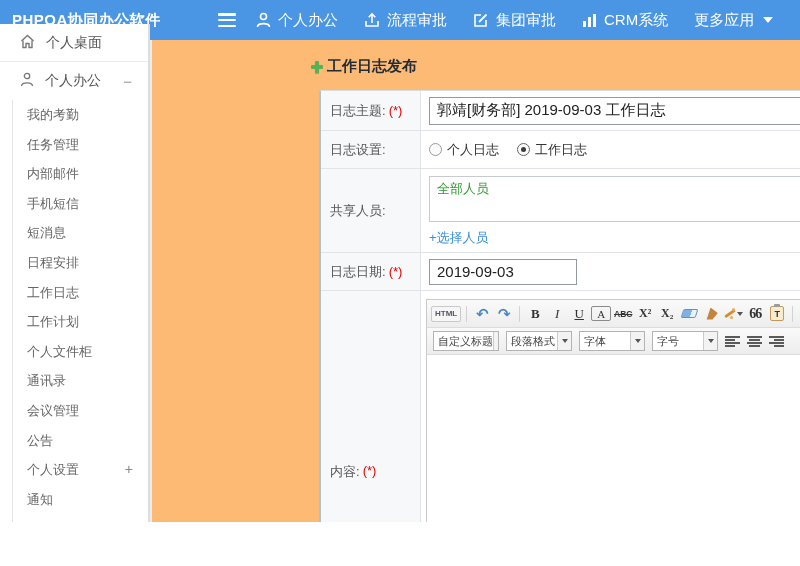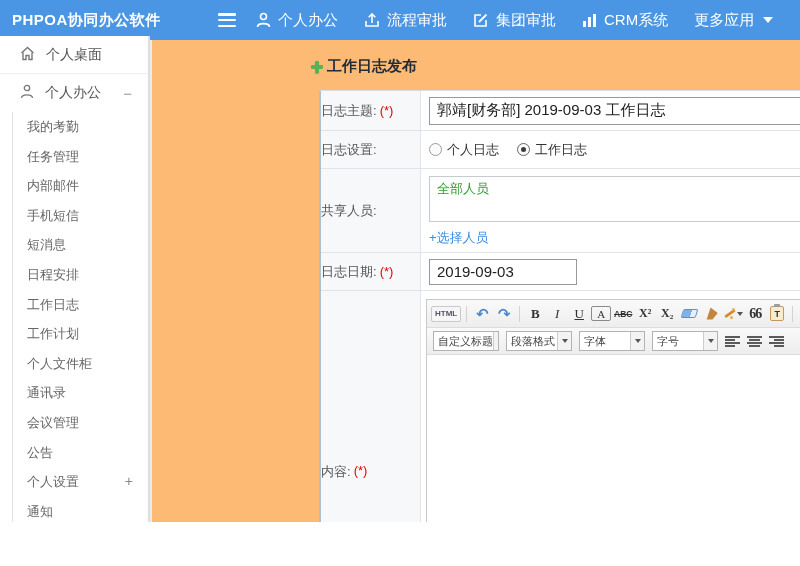--- a/index.html
+++ b/index.html
@@ -11,40 +11,40 @@
   .header { position:absolute; top:0; left:0; width:800px; height:40px; background:#4a96e4; color:#fff; }
   .brand { position:absolute; left:12px; top:0; height:40px; line-height:40px; font-size:15px; font-weight:bold; letter-spacing:.5px; }
   .burger { position:absolute; left:218px; top:13px; width:18px; height:14px; display:flex; flex-direction:column; justify-content:space-between; cursor:pointer; }
   .burger i { display:block; height:2.5px; background:#fff; border-radius:1px; }
   .nav { position:absolute; left:256px; top:0; height:40px; display:flex; align-items:center; gap:26px; }
   .nav-item { display:flex; align-items:center; gap:7px; font-size:15px; cursor:pointer; white-space:nowrap; }
   .nav-item svg { display:block; }
   .caret-down { width:0; height:0; border-left:5px solid transparent; border-right:5px solid transparent; border-top:6px solid #fff; margin-left:2px; }
 
   
-  .sidebar { position:absolute; top:36px; left:0; width:150px; height:526px; background:#fff; border-right:2px solid #dcdee0; }
+  .sidebar { position:absolute; top:24px; left:0; width:150px; height:526px; background:#fff; border-right:2px solid #dcdee0; }
   .side-top { height:38px; display:flex; align-items:center; gap:11px; padding-left:20px; font-size:14px; color:#555; cursor:pointer; }
   .side-top.first { border-bottom:1px solid #ececec; }
   .side-top .tog { margin-left:auto; margin-right:16px; color:#999; font-size:15px; }
   .sub-list { list-style:none; margin-left:12px; border-left:1px solid #e4e4e4; }
   .sub-list li { height:29.6px; line-height:29.6px; padding-left:14px; font-size:13px; color:#666; cursor:pointer; display:flex;align-items:flex-end; }
   .sub-list li .tog2 { margin-left:auto; margin-right:15px; color:#888; font-size:14px; }
 
   
   .main { position:absolute; top:40px; left:152px; width:648px; height:526px; background:#fdba74; }
   .page-title { position:absolute; left:158px; top:17px; display:flex; align-items:center; gap:3px; font-size:15px; font-weight:bold; color:#222c38; }
   .plus-ic { position:relative; width:14px; height:14px; }
   .plus-ic::before { content:""; position:absolute; left:5px; top:1px; width:4px; height:12px; background:#57b257; border-radius:1px; box-shadow:0 1px 1px rgba(60,130,60,.5); }
   .plus-ic::after { content:""; position:absolute; left:1px; top:5px; width:12px; height:4px; background:#57b257; border-radius:1px; }
 
   .form { position:absolute; left:167px; top:50px; width:520px; background:#fff; border:1px solid #d7dde3; border-left:2px solid #a9c2d8; }
   .frow { display:flex; border-bottom:1px solid #e0e4e9; }
   .frow:last-child { border-bottom:none; }
   .lbl { width:100px; flex:0 0 100px; background:#f7f8fa; border-right:1px solid #e0e4e9; font-size:13px; color:#555;
-         display:flex; align-items:center; gap:3px; }
+         display:flex; align-items:center; padding-left:9px; gap:3px; }
   .req { color:#e60000; }
   .cell { flex:1; display:flex; align-items:center; padding:5px 8px; min-width:0; }
 
   .r-subject { height:40px; }
   .r-settings { height:38px; }
   .r-share { height:84px; }
   .r-date { height:38px; }
   .r-content { height:420px; }
 
   .inp { border:1px solid #949a9f; background:#fff; height:28px; font-size:15px; color:#222; padding:0 7px; font-family:inherit; width:100%; }

